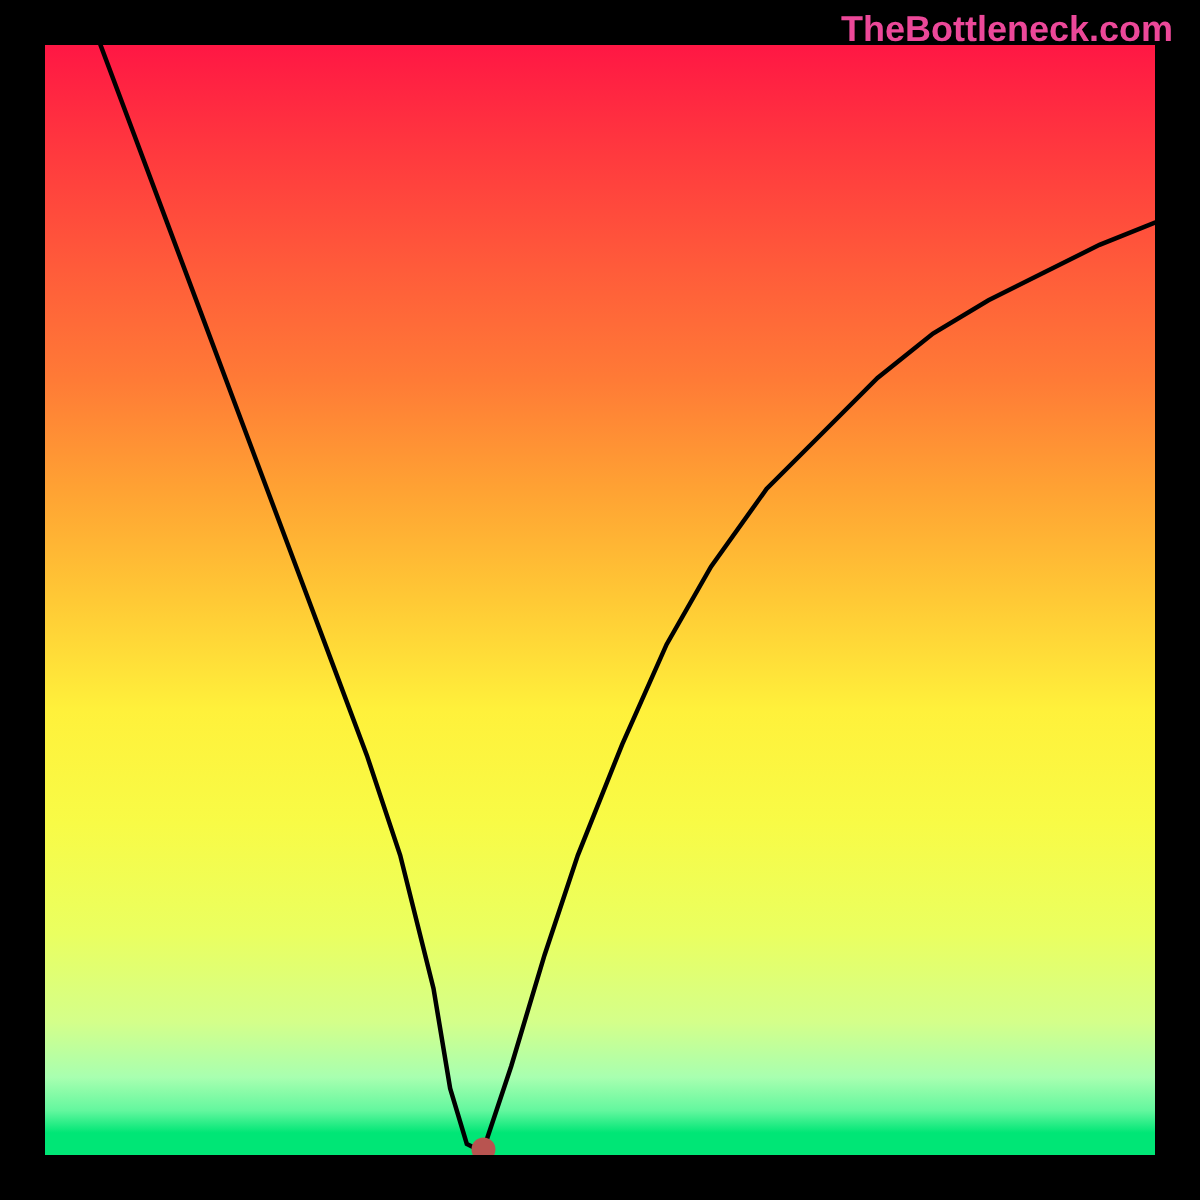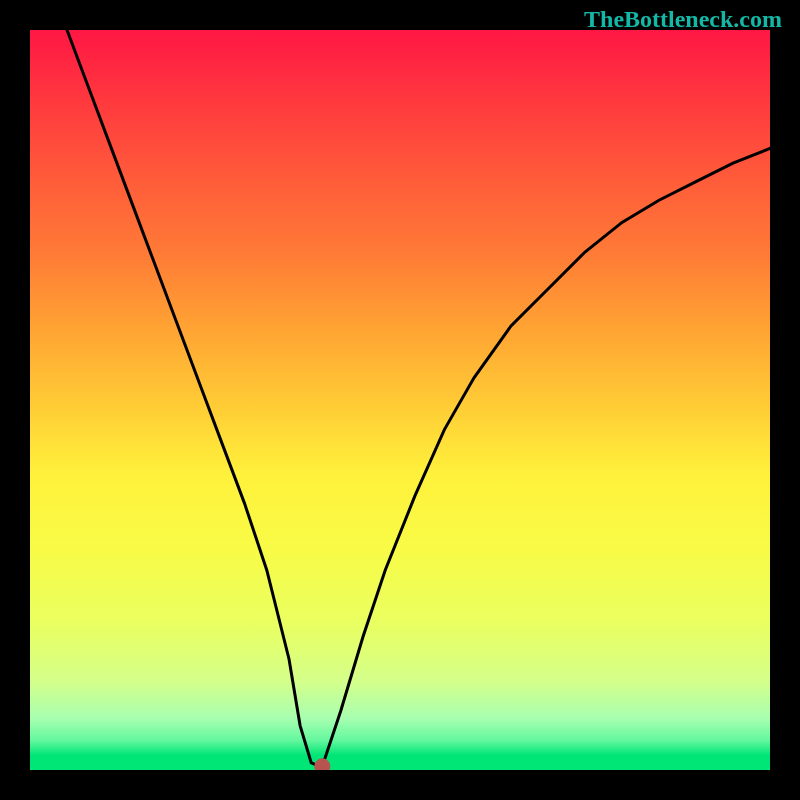--- a/index.html
+++ b/index.html
@@ -7,24 +7,24 @@
     width: 800px;
     height: 800px;
     background: #000;
     position: relative;
     overflow: hidden;
   }
   .watermark {
     position: absolute;
     top: 6px;
     right: 18px;
-    font-family: Liberation Serif, serif;
+    font-family: Liberation Sans, sans-serif;
     font-size: 24px;
     font-weight: bold;
-    color: #14b8a6;
+    color: #ec4899;
     z-index: 10;
   }
   .plot-area {
     position: absolute;
     left: 30px;
     top: 30px;
     width: 740px;
     height: 740px;
     overflow: hidden;
   }

